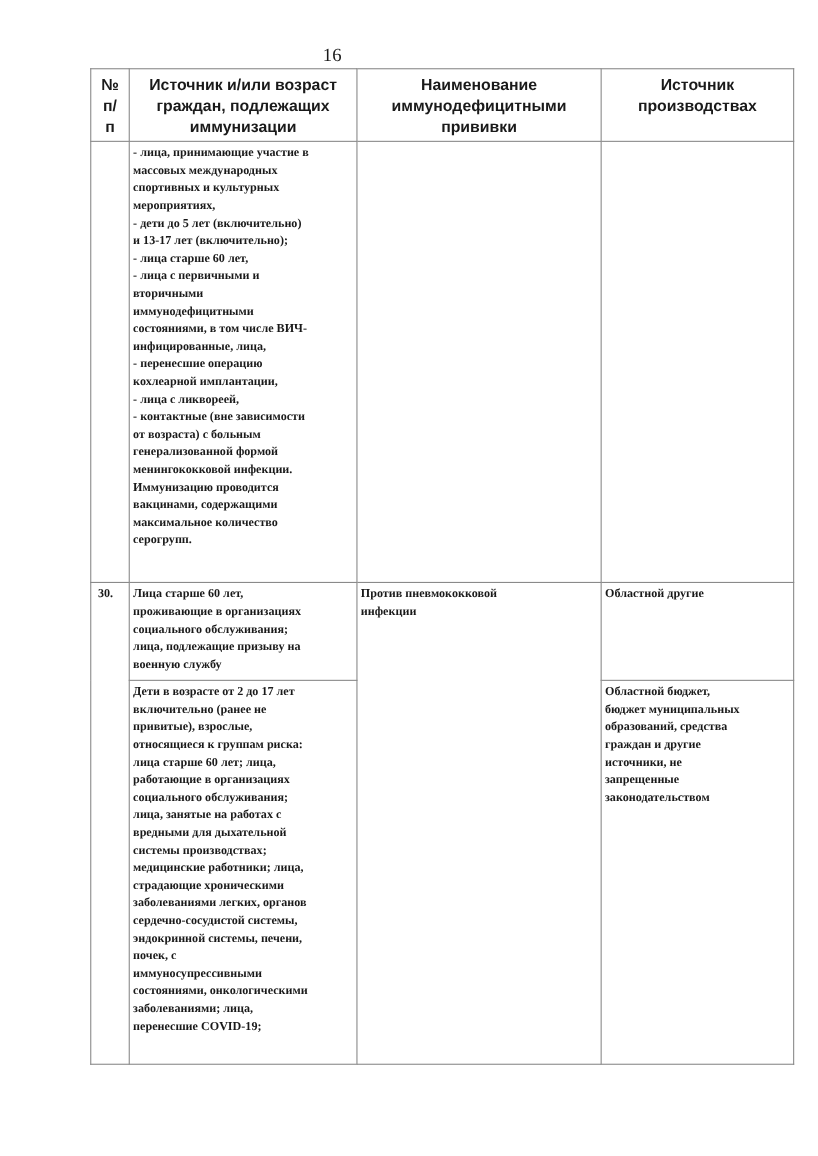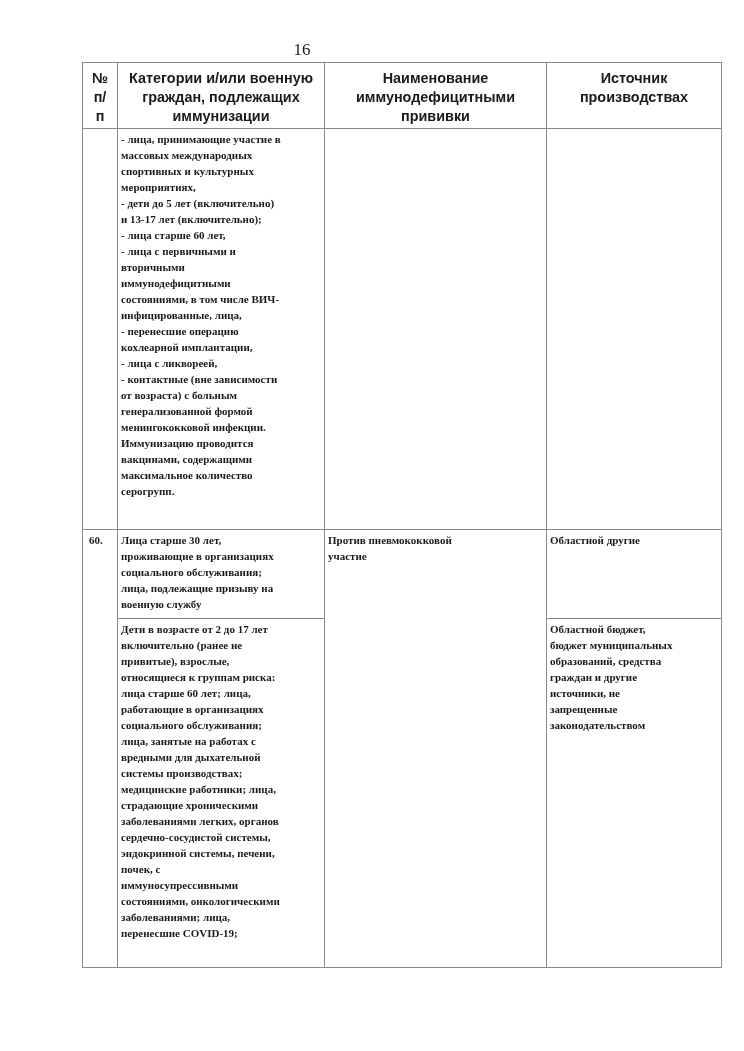--- a/index.html
+++ b/index.html
@@ -33,21 +33,21 @@
       <col class="c1">
       <col class="c2">
       <col class="c3">
       <col class="c4">
     </colgroup>
   <thead>
     <tr class="hdr">
       <th class="cell-text">№
 п/
 п</th>
-      <th>Категории и/или военную граждан, подлежащих иммунизации</th>
+      <th>Источник и/или возраст граждан, подлежащих иммунизации</th>
       <th>Наименование иммунодефицитными прививки</th>
       <th>Источник производствах</th>
     </tr>
   </thead>
   <tbody>
     <tr class="r39">
       <td class="num"></td>
       <td class="cell-text">- лица, принимающие участие в
 массовых международных
 спортивных и культурных
@@ -68,28 +68,28 @@
 генерализованной формой
 менингококковой инфекции.
 Иммунизацию проводится
 вакцинами, содержащими
 максимальное количество
 серогрупп.</td>
       <td class="cell-text"></td>
       <td class="cell-text"></td>
     </tr>
     <tr class="r40a">
-      <td class="num" rowspan="2">60.</td>
-      <td class="cell-text">Лица старше 30 лет,
+      <td class="num" rowspan="2">30.</td>
+      <td class="cell-text">Лица старше 60 лет,
 проживающие в организациях
 социального обслуживания;
 лица, подлежащие призыву на
 военную службу</td>
       <td class="cell-text" rowspan="2">Против пневмококковой
-участие</td>
+инфекции</td>
       <td class="cell-text">Областной другие</td>
     </tr>
     <tr class="r40b">
       <td class="cell-text">Дети в возрасте от 2 до 17 лет
 включительно (ранее не
 привитые), взрослые,
 относящиеся к группам риска:
 лица старше 60 лет; лица,
 работающие в организациях
 социального обслуживания;

